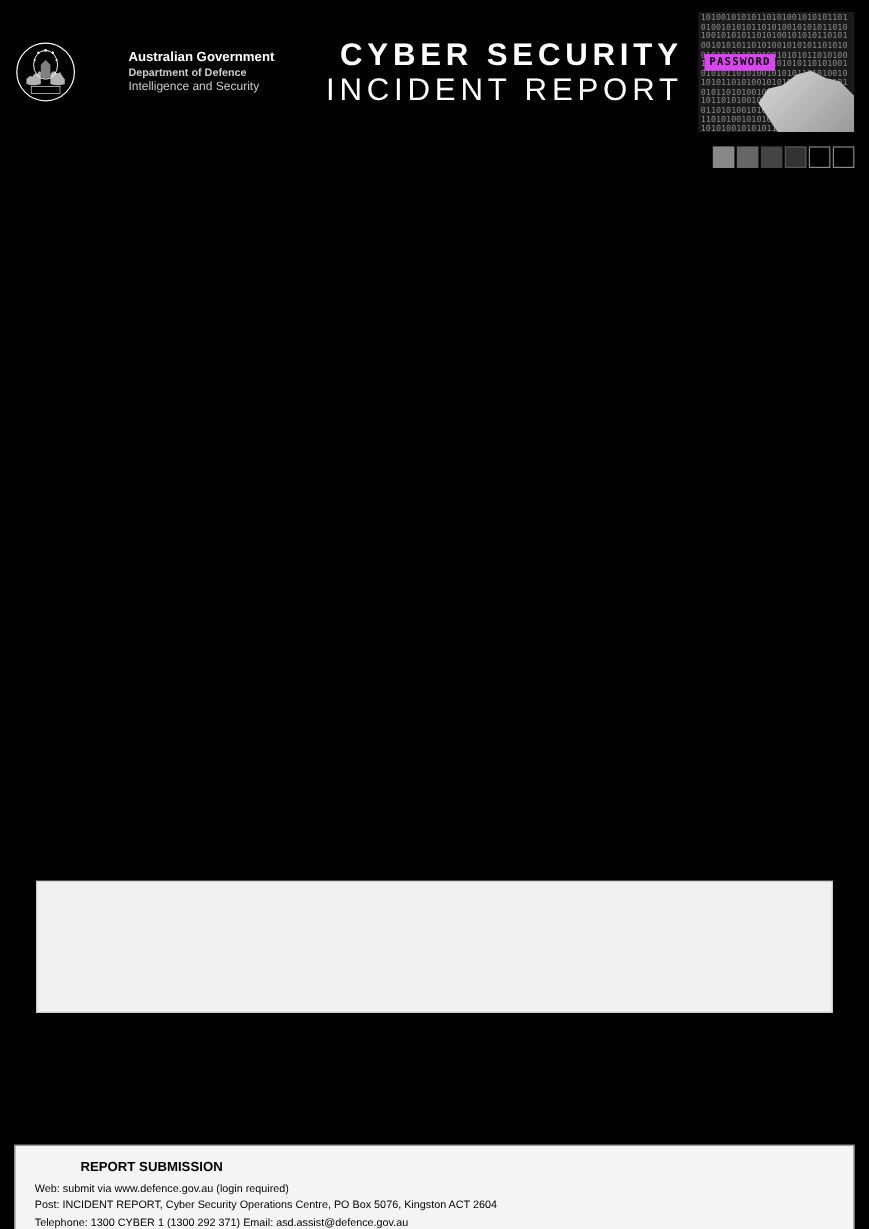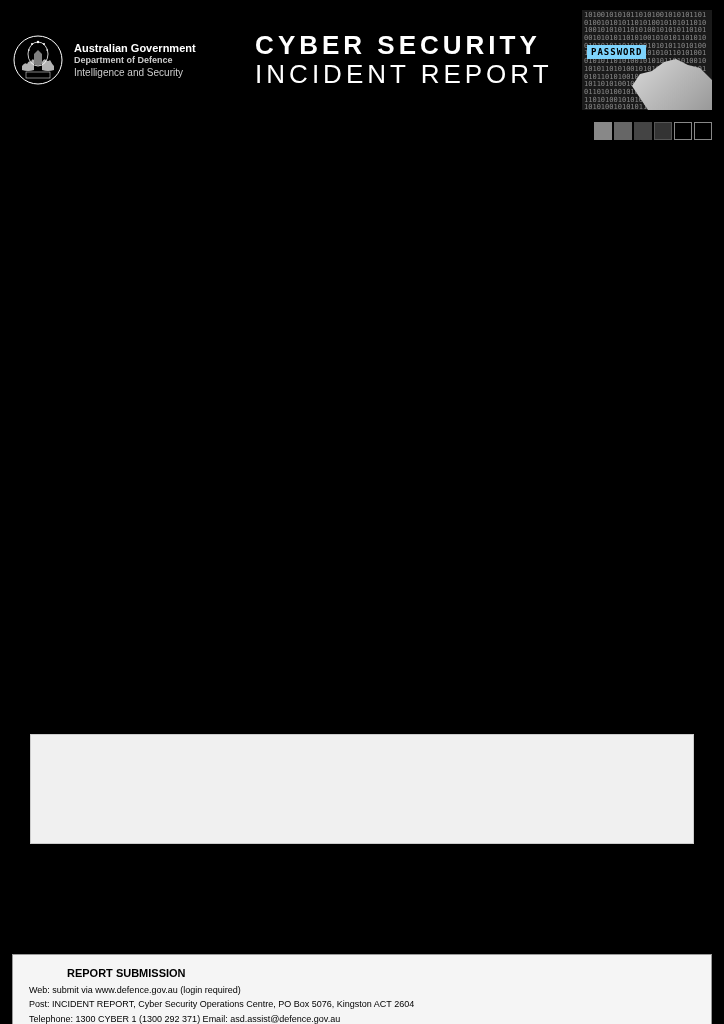--- a/index.html
+++ b/index.html
@@ -19,20 +19,21 @@
       align-items: stretch;
       background: #000;
       padding: 10px 12px 10px 12px;
       height: 120px;
     }
 
     .header-left {
       display: flex;
       align-items: center;
       flex: 0 0 auto;
+      gap: 33px;
     }
 
     .gov-logo {
       width: 52px;
       height: 52px;
       margin-right: 10px;
       flex-shrink: 0;
     }
 
     .gov-text {
@@ -59,20 +60,21 @@
 
     .header-center {
       flex: 1;
       display: flex;
       align-items: center;
       justify-content: center;
       padding: 0 10px;
     }
 
     .report-title {
+      text-align: right;
       color: #fff;
       line-height: 1.1;
       margin-left: 30px;
     }
 
     .report-title .title-line1 {
       font-size: 26px;
       font-weight: bold;
       letter-spacing: 4px;
       text-transform: uppercase;
@@ -112,21 +114,21 @@
       line-height: 1.1;
       overflow: hidden;
       word-break: break-all;
       padding: 2px;
     }
 
     .password-overlay {
       position: absolute;
       top: 35px;
       left: 5px;
-      background: #7dd3fc;
+      background: #d946ef;
       color: #000;
       font-size: 9px;
       font-weight: bold;
       padding: 2px 4px;
       letter-spacing: 1px;
       font-family: monospace;
       z-index: 2;
     }
 
     .hand-silhouette {

